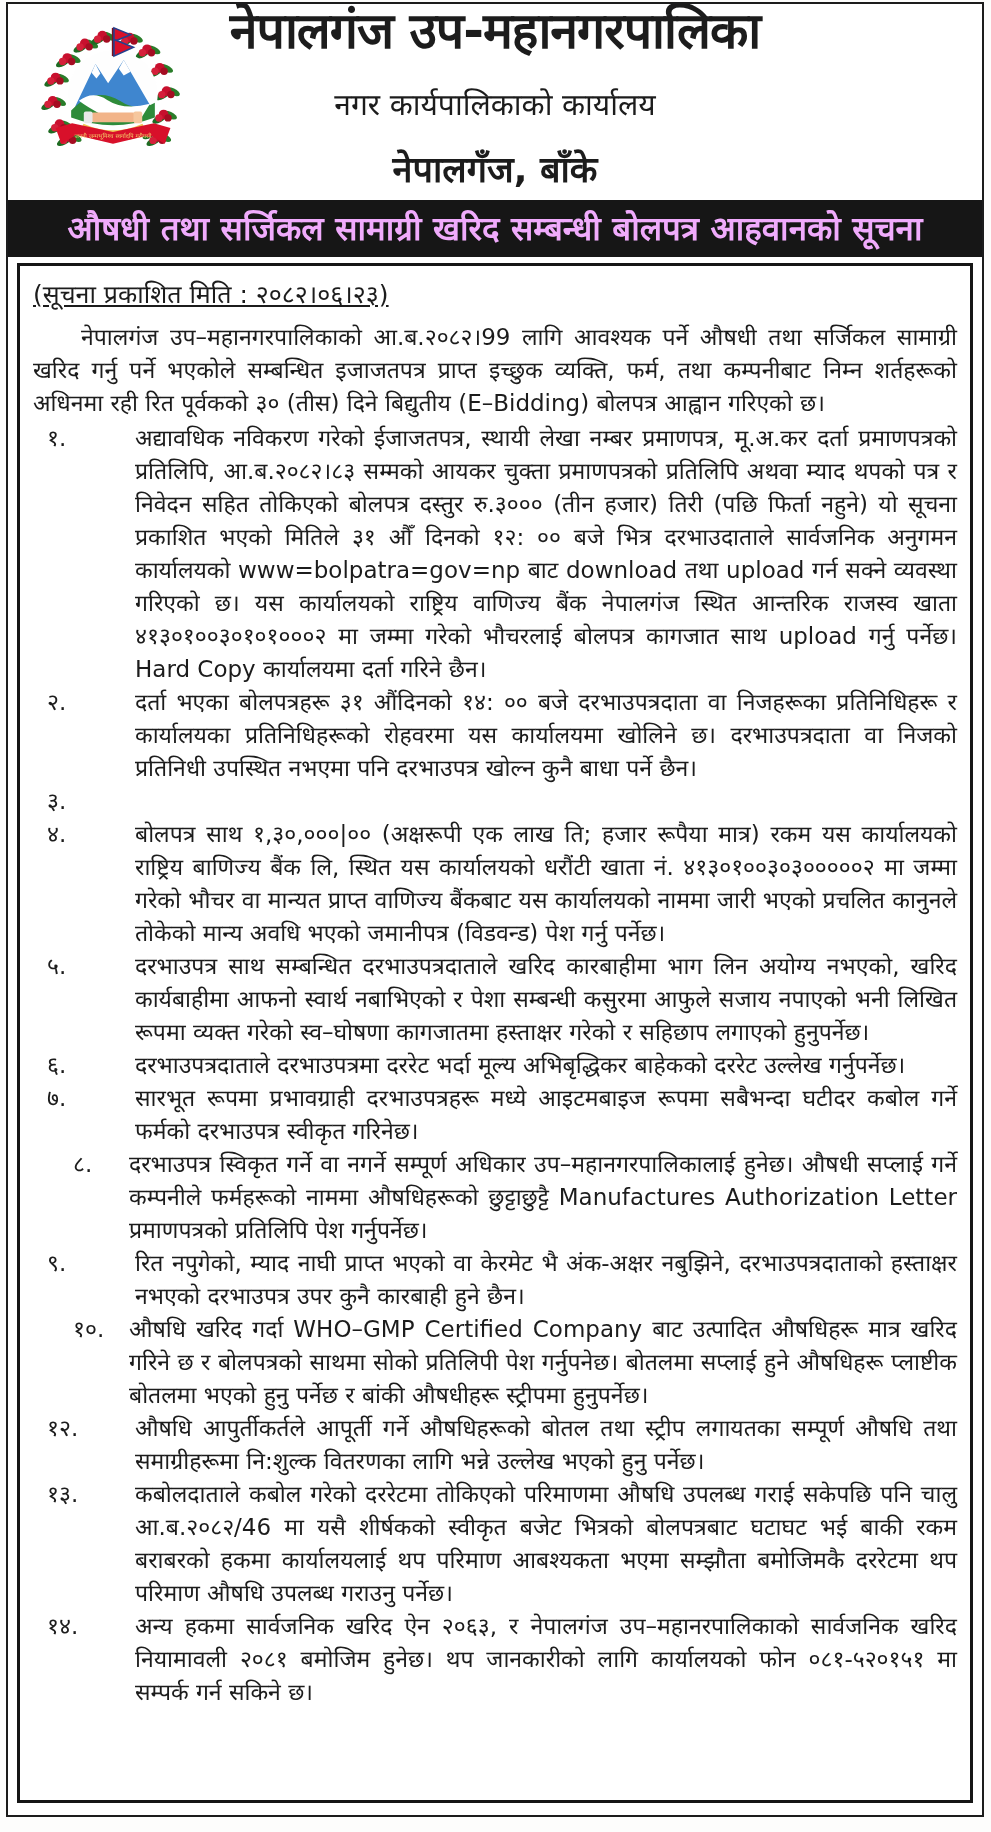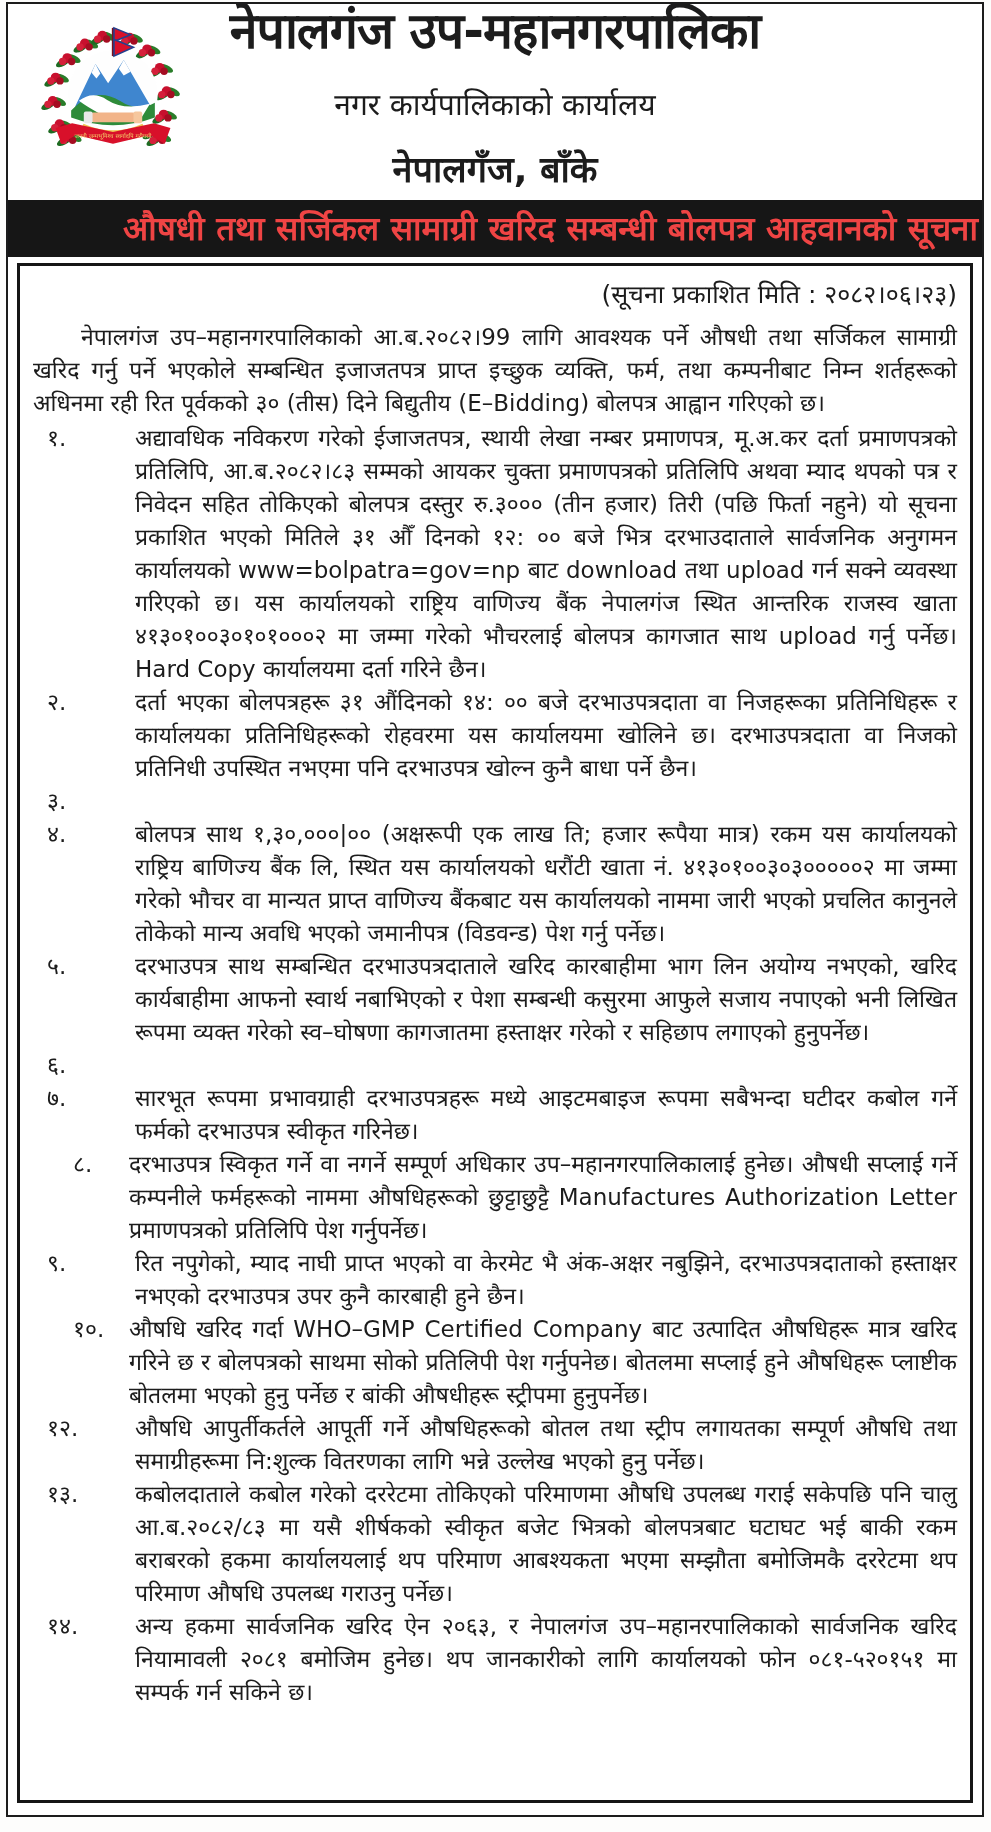--- a/index.html
+++ b/index.html
@@ -11,28 +11,28 @@
                  border:2px solid #1c1c1c; background:#ffffff; overflow:hidden; }
 
   
   .header { position:relative; text-align:center; height:196px; }
   .emblem { position:absolute; left:32px; top:18px; width:146px; height:148px; }
   .title-main { font-size:50px; font-weight:800; letter-spacing:-1px; line-height:1.1; }
   .title-office { font-size:30px; font-weight:400; margin-top:24px; }
   .title-location { font-size:36px; font-weight:700; margin-top:20px; }
 
   
-  .banner { background:#161616; color:#ef4444; text-align:right;
+  .banner { background:#161616; color:#f0abfc; text-align:center;
             font-size:33px; font-weight:700; padding:5px 4px 7px; }
 
   
   .body-box { margin:6px 9px 9px; border:3px solid #161616; background:#fff;
               padding:8px 13px 6px 13px; height:1540px; overflow:hidden;
               font-size:23px; line-height:33px; }
-  .date-line { text-align:right; font-size:25px; margin:4px 0 10px; }
+  .date-line { text-align:left; font-size:25px; margin:4px 0 10px;text-decoration:underline; }
   .intro { text-align:justify; text-indent:48px; }
 
   .items { margin-top:2px; }
   .item { display:flex; }
   .item .num { flex:0 0 102px; padding-left:14px; }
   .item .txt { flex:1; text-align:justify; }
   .item.indent .num { flex:0 0 96px; padding-left:40px; }
 </style>
 </head>
 <body>
@@ -121,20 +121,21 @@
     <span class="txt">बोलपत्र साथ १,३०,०००|०० (अक्षरूपी एक लाख ति; हजार रूपैया मात्र) रकम यस कार्यालयको राष्ट्रिय बाणिज्य बैंक लि, स्थित यस कार्यालयको धरौंटी खाता नं. ४१३०१००३०३०००००२ मा जम्मा गरेको भौचर वा मान्यत प्राप्त वाणिज्य बैंकबाट यस कार्यालयको नाममा जारी भएको प्रचलित कानुनले तोकेको मान्य अवधि भएको जमानीपत्र (विडवन्ड) पेश गर्नु पर्नेछ।</span>
   </div>
 
   <div class="item">
     <span class="num">५.</span>
     <span class="txt">दरभाउपत्र साथ सम्बन्धित दरभाउपत्रदाताले खरिद कारबाहीमा भाग लिन अयोग्य नभएको, खरिद कार्यबाहीमा आफनो स्वार्थ नबाभिएको र पेशा सम्बन्धी कसुरमा आफुले सजाय नपाएको भनी लिखित रूपमा व्यक्त गरेको स्व–घोषणा कागजातमा हस्ताक्षर गरेको र सहिछाप लगाएको हुनुपर्नेछ।</span>
   </div>
 
   <div class="item">
     <span class="num">६.</span>
+    <span class="txt">दरभाउपत्रदाताले दरभाउपत्रमा दररेट भर्दा मूल्य अभिबृद्धिकर बाहेकको दररेट उल्लेख गर्नुपर्नेछ।</span>
   </div>
 
   <div class="item">
     <span class="num">७.</span>
     <span class="txt">सारभूत रूपमा प्रभावग्राही दरभाउपत्रहरू मध्ये आइटमबाइज रूपमा सबैभन्दा घटीदर कबोल गर्ने फर्मको दरभाउपत्र स्वीकृत गरिनेछ।</span>
   </div>
 
   <div class="item indent">
     <span class="num">८.</span>
     <span class="txt">दरभाउपत्र स्विकृत गर्ने वा नगर्ने सम्पूर्ण अधिकार उप–महानगरपालिकालाई हुनेछ। औषधी सप्लाई गर्ने कम्पनीले फर्महरूको नाममा औषधिहरूको छुट्टाछुट्टै Manufactures Authorization Letter प्रमाणपत्रको प्रतिलिपि पेश गर्नुपर्नेछ।</span>
@@ -153,21 +154,21 @@
   <div class="item indent">
   </div>
 
   <div class="item">
     <span class="num">१२.</span>
     <span class="txt">औषधि आपुर्तीकर्तले आपूर्ती गर्ने औषधिहरूको बोतल तथा स्ट्रीप लगायतका सम्पूर्ण औषधि तथा समाग्रीहरूमा नि:शुल्क वितरणका लागि भन्ने उल्लेख भएको हुनु पर्नेछ।</span>
   </div>
 
   <div class="item">
     <span class="num">१३.</span>
-    <span class="txt">कबोलदाताले कबोल गरेको दररेटमा तोकिएको परिमाणमा औषधि उपलब्ध गराई सकेपछि पनि चालु आ.ब.२०८२/८३ मा यसै शीर्षकको स्वीकृत बजेट भित्रको बोलपत्रबाट घटाघट भई बाकी रकम बराबरको हकमा कार्यालयलाई थप परिमाण आबश्यकता भएमा सम्झौता बमोजिमकै दररेटमा थप परिमाण औषधि उपलब्ध गराउनु पर्नेछ।</span>
+    <span class="txt">कबोलदाताले कबोल गरेको दररेटमा तोकिएको परिमाणमा औषधि उपलब्ध गराई सकेपछि पनि चालु आ.ब.२०८२/46 मा यसै शीर्षकको स्वीकृत बजेट भित्रको बोलपत्रबाट घटाघट भई बाकी रकम बराबरको हकमा कार्यालयलाई थप परिमाण आबश्यकता भएमा सम्झौता बमोजिमकै दररेटमा थप परिमाण औषधि उपलब्ध गराउनु पर्नेछ।</span>
   </div>
 
   <div class="item">
     <span class="num">१४.</span>
     <span class="txt">अन्य हकमा सार्वजनिक खरिद ऐन २०६३, र नेपालगंज उप–महानरपालिकाको सार्वजनिक खरिद नियामावली २०८१ बमोजिम हुनेछ। थप जानकारीको लागि कार्यालयको फोन ०८१-५२०१५१ मा सम्पर्क गर्न सकिने छ।</span>
   </div>
 </div>
 
     </div>
 

